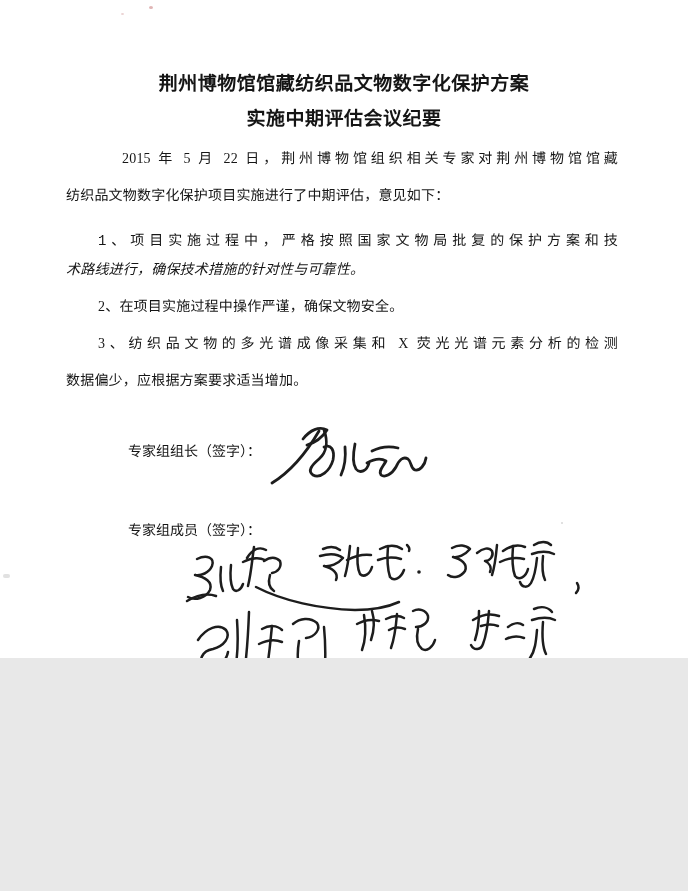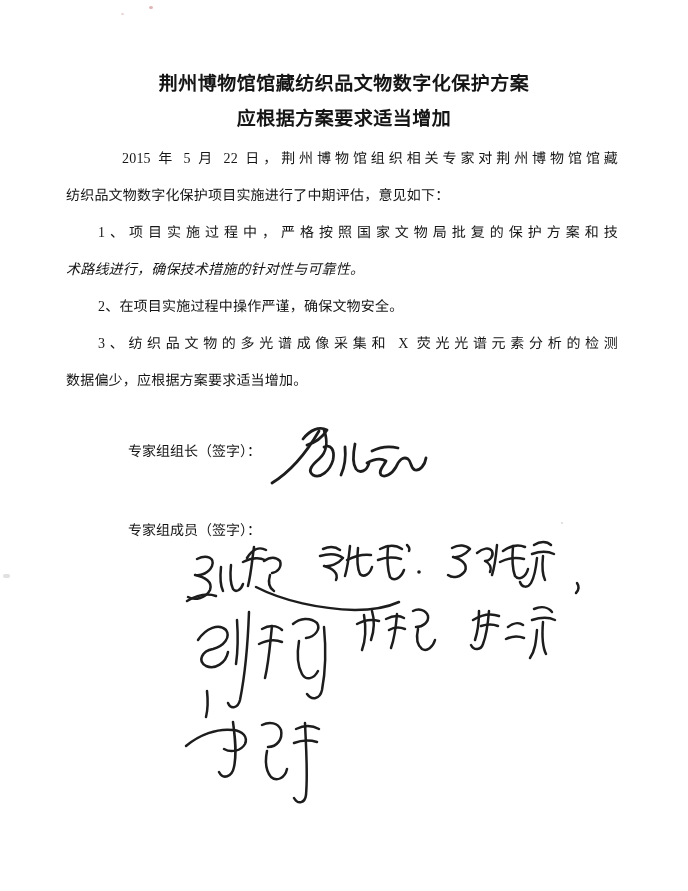--- a/index.html
+++ b/index.html
@@ -1,18 +1,18 @@
 <!DOCTYPE html>
 <html lang="zh-CN"><head>
 <meta charset="utf-8">
 <style>
   html,body{margin:0;padding:0;background:#e8e8e8;}
   .page{
     position:relative;
-    width:688px;height:891px;
+    width:688px;height:658px;
     margin:0 auto;
     background:#ffffff;
     overflow:hidden;
     font-family:"Liberation Serif", serif;
     color:#111;
   }
   
   .title-line{
     position:absolute;left:0;right:0;
     text-align:center;
@@ -26,21 +26,21 @@
   
   .l{
     position:absolute;left:66px;width:552px;
     font-size:14px;line-height:24px;
     color:#161616;
     letter-spacing:0.2px;
   }
   .just{text-align:justify;text-align-last:justify;}
   .ind3{text-indent:56px;}
   .ind2{text-indent:32px;}
-  .y1{top:147px;} .y2{top:184px;} .y3{top:221px;} .y4{top:258px;font-style:italic;}
+  .y1{top:147px;} .y2{top:184px;} .y3{top:229px;font-family:Liberation Mono, monospace;} .y4{top:258px;font-style:italic;}
   .y5{top:295px;} .y6{top:332px;} .y7{top:369px;}
   
   .sig-label{
     position:absolute;left:128px;
     font-size:14px;line-height:24px;color:#161616;
   }
   .lab-leader{top:440px;}
   .lab-members{top:519px;}
   .date-line{
     position:absolute;left:417px;top:705px;
@@ -65,21 +65,21 @@
   .speck-r2{left:121px;top:13px;width:3px;height:2px;background:#d8a8a8;opacity:.5;}
   .speck-g1{left:3px;top:574px;width:7px;height:4px;background:#9a9a9a;opacity:.3;border-radius:2px;}
   .speck-g2{left:561px;top:522px;width:2px;height:2px;background:#8a8a8a;opacity:.35;}
 </style>
 </head>
 <body>
 
 <div class="page">
 
   <div class="title-line t1">荆州博物馆馆藏纺织品文物数字化保护方案</div>
-  <div class="title-line t2">应根据方案要求适当增加</div>
+  <div class="title-line t2">实施中期评估会议纪要</div>
 
   <div class="l y1 just ind3">2015 年 5 月 22 日，荆州博物馆组织相关专家对荆州博物馆馆藏</div>
   <div class="l y2">纺织品文物数字化保护项目实施进行了中期评估，意见如下：</div>
 
   <div class="l y3 just ind2">1、项目实施过程中，严格按照国家文物局批复的保护方案和技</div>
   <div class="l y4">术路线进行，确保技术措施的针对性与可靠性。</div>
 
   <div class="l y5 ind2">2、在项目实施过程中操作严谨，确保文物安全。</div>
 
   <div class="l y6 just ind2">3、纺织品文物的多光谱成像采集和 X 荧光光谱元素分析的检测</div>

